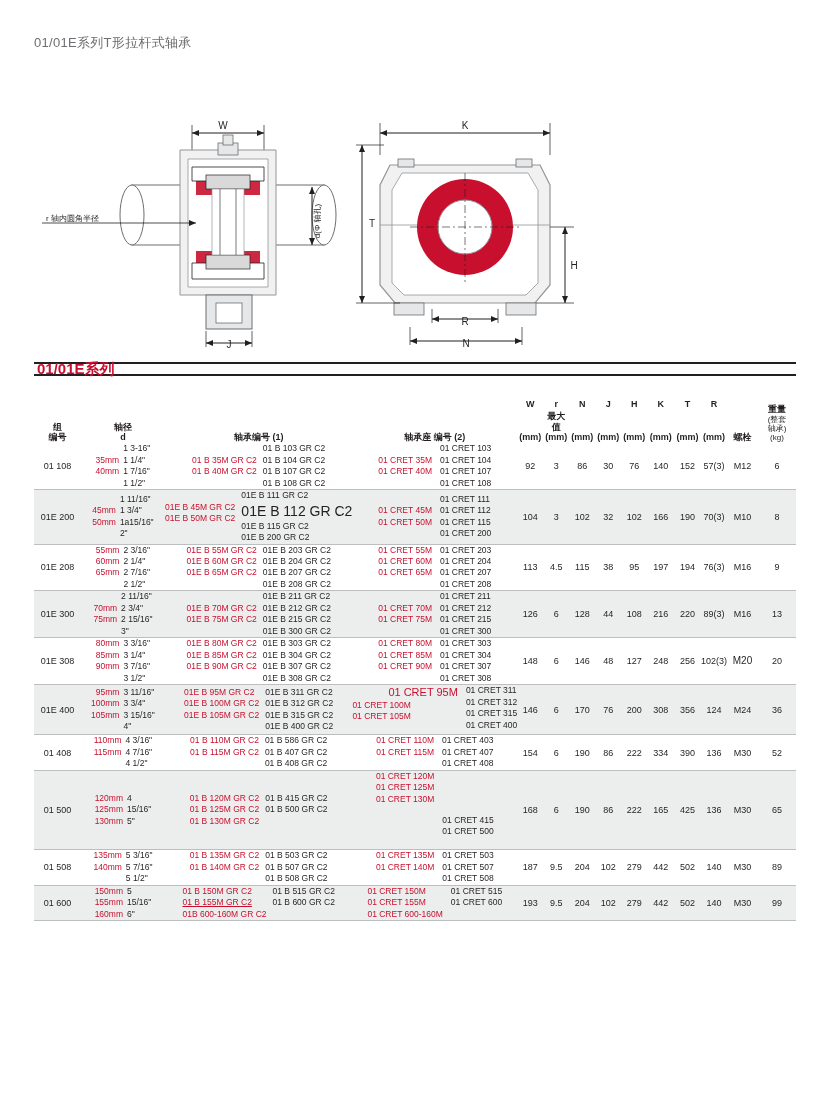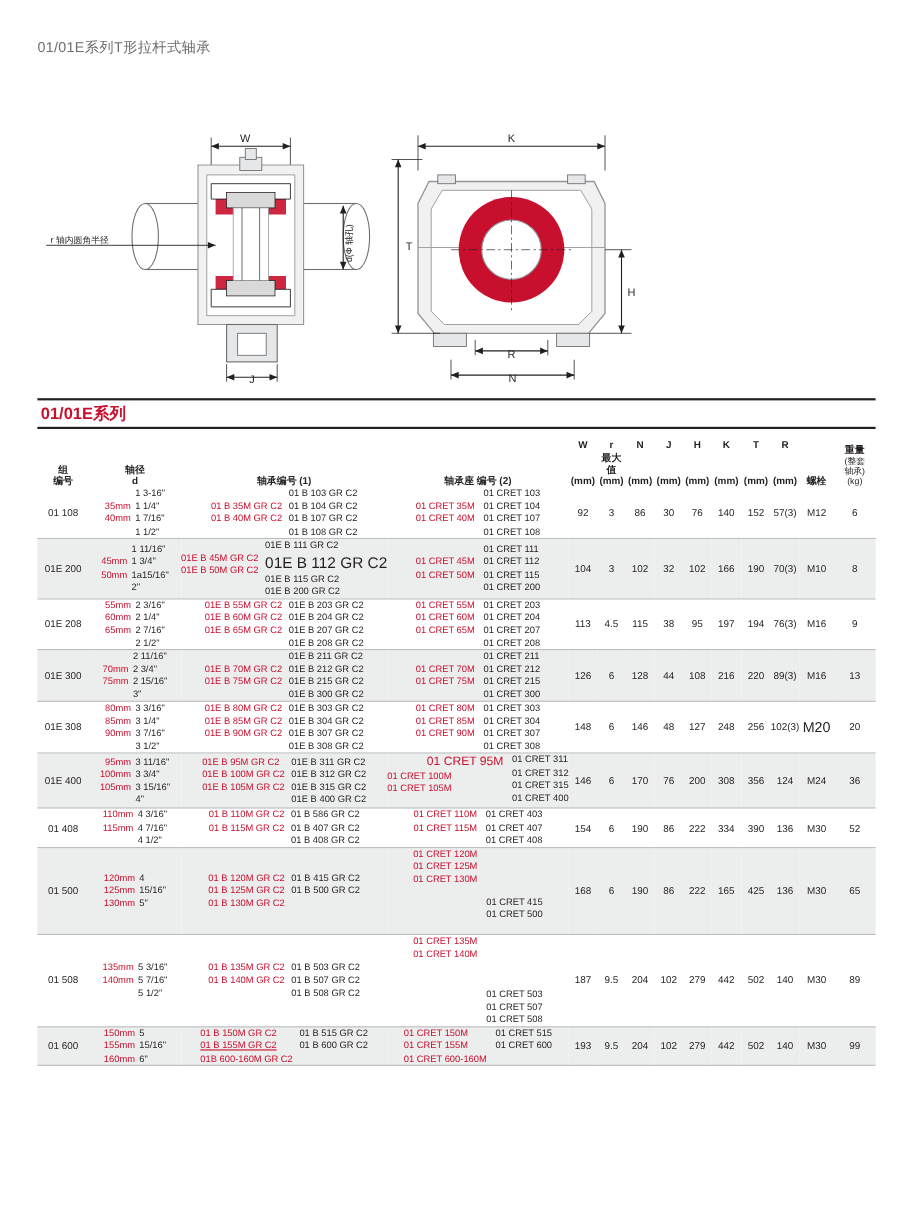--- a/index.html
+++ b/index.html
@@ -29,21 +29,21 @@
     width: 830px; height: 295px;
   }
 
   
   .series-head {
     position: absolute;
     left: 34px; top: 362px;
     width: 762px;
     border-top: 2px solid #231f20;
     border-bottom: 2px solid #231f20;
-    height: 28px;
+    height: 14px;
     padding-left: 3px;
     display: flex;
     align-items: center;
   }
   .series-head .txt {
     color: #c8102e;
     font-size: 15px;
     font-weight: bold;
   }
 
@@ -544,21 +544,21 @@
             </div>
           </td>
           <td style="font-size: 9px;">148</td>
           <td style="font-size: 9px;">6</td>
           <td style="font-size: 9px;">146</td>
           <td style="font-size: 9px;">48</td>
           <td style="font-size: 9px;">127</td>
           <td style="font-size: 9px;">248</td>
           <td style="font-size: 9px;">256</td>
           <td style="font-size: 9px;">102(3)</td>
-          <td style="font-size: 13px; margin-left: 15px;">M20</td>
+          <td style="font-size: 10px; margin-left: 15px;">M20</td>
           <td style="font-size: 9px;">20</td>
         </tr>
         <tr class="data band">
           <td class="grp">01E 400</td>
           <td class="shaft">
             <div class="shaftcol">
               <div class="col-mm">
                 <div class="mm nowrap">95mm</div>
                 <div class="mm nowrap">100mm</div>
                 <div class="mm nowrap">105mm</div>
@@ -755,21 +755,21 @@
               </div>
             </div>
           </td>
           <td>
             <div style="display:flex;justify-content:center;gap:8px;">
               <div style="text-align:left;">
                 <div class="c-red nowrap" style="font-size:8.5px;">01 CRET 135M</div>
                 <div class="c-red nowrap" style="font-size:8.5px;">01 CRET 140M</div>
                 <div class="c-red nowrap" style="font-size:8.5px;">&nbsp;</div>
               </div>
-              <div style="text-align:left;margin-top:48px;">
+              <div style="text-align:left;">
                 <div class="c-black nowrap" style="font-size:8.5px;">01 CRET 503</div>
                 <div class="c-black nowrap" style="font-size:8.5px;">01 CRET 507</div>
                 <div class="c-black nowrap" style="font-size:8.5px;">01 CRET 508</div>
               </div>
             </div>
           </td>
           <td style="font-size: 9px;">187</td>
           <td style="font-size: 9px;">9.5</td>
           <td style="font-size: 9px;">204</td>
           <td style="font-size: 9px;">102</td>

